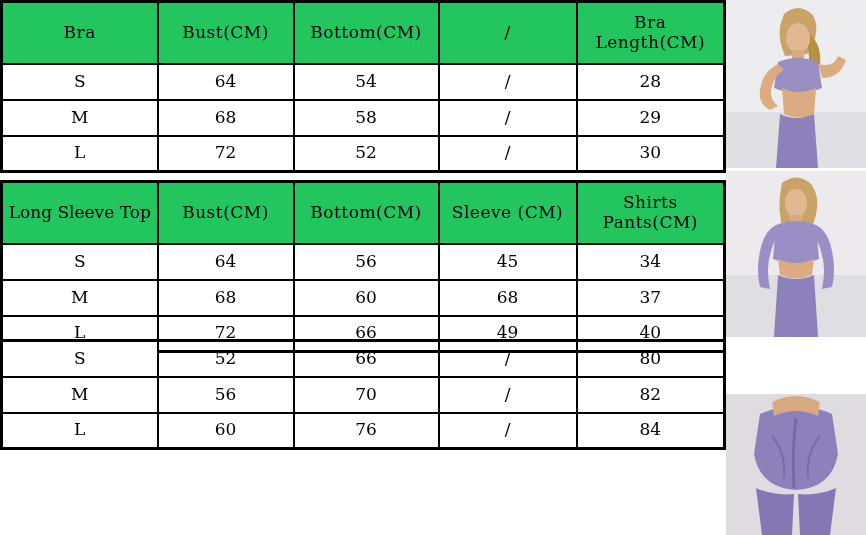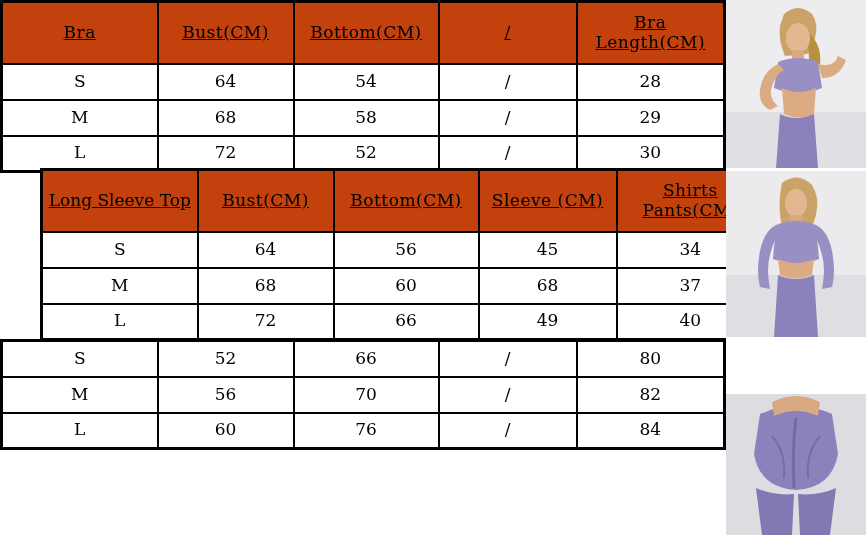--- a/index.html
+++ b/index.html
@@ -34,38 +34,37 @@
     padding: 2px 3px;
     line-height: 1.15;
   }
   .col-a { width: 156px; }
   .col-b { width: 136px; }
   .col-c { width: 145px; }
   .col-d { width: 138px; }
   .col-e { width: 148px; }
 
   .hdr td {
-    background: #c2410c;
+    background: #22c55e;
     font-size: 19px;
     letter-spacing: 0.5px;
-    text-decoration: underline;
   }
   .hdr td.wide-label {
     letter-spacing: 0px;
   }
   .row-label {
     background: #ffffff;
     font-weight: normal;
   }
   .block {
     position: absolute;
     left: 0;
   }
   .block1 { top: 0; }
-  .block2 { top: 168px; margin-left: 40px; }
+  .block2 { top: 180px; }
   .block3 { top: 339px; }
 
   .h-36 { height: 36px; }
   .h-62 { height: 62px; }
 
   
   .photos {
     position: absolute;
     left: 726px;
     top: 0;

